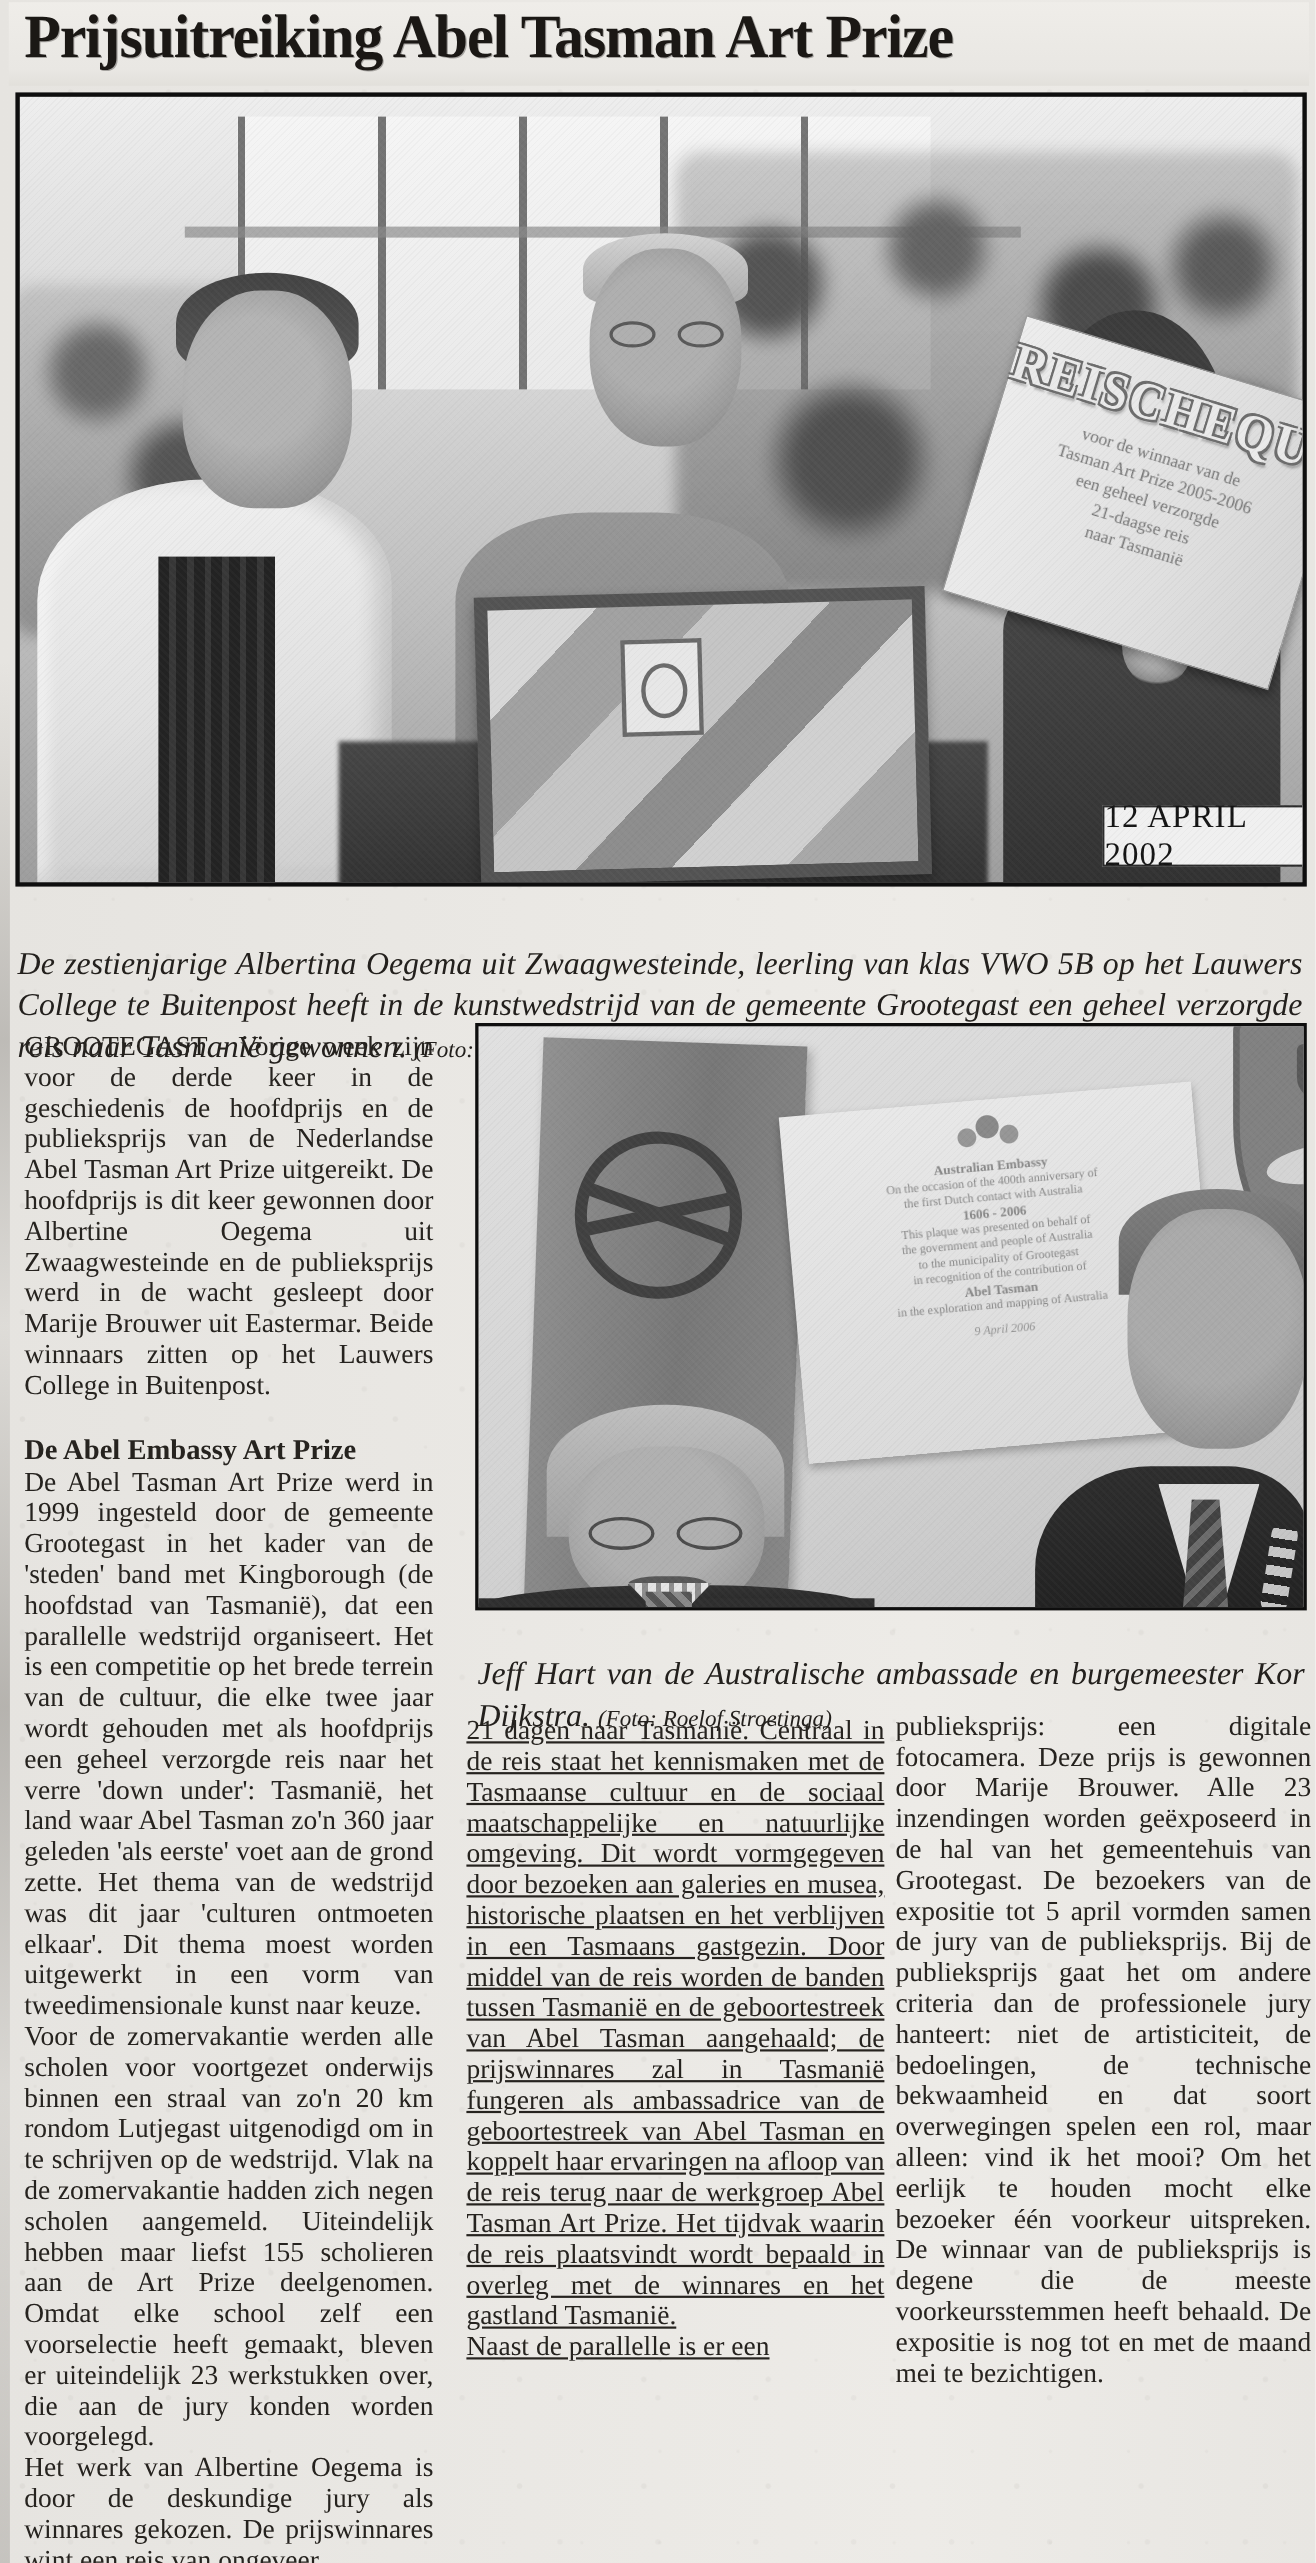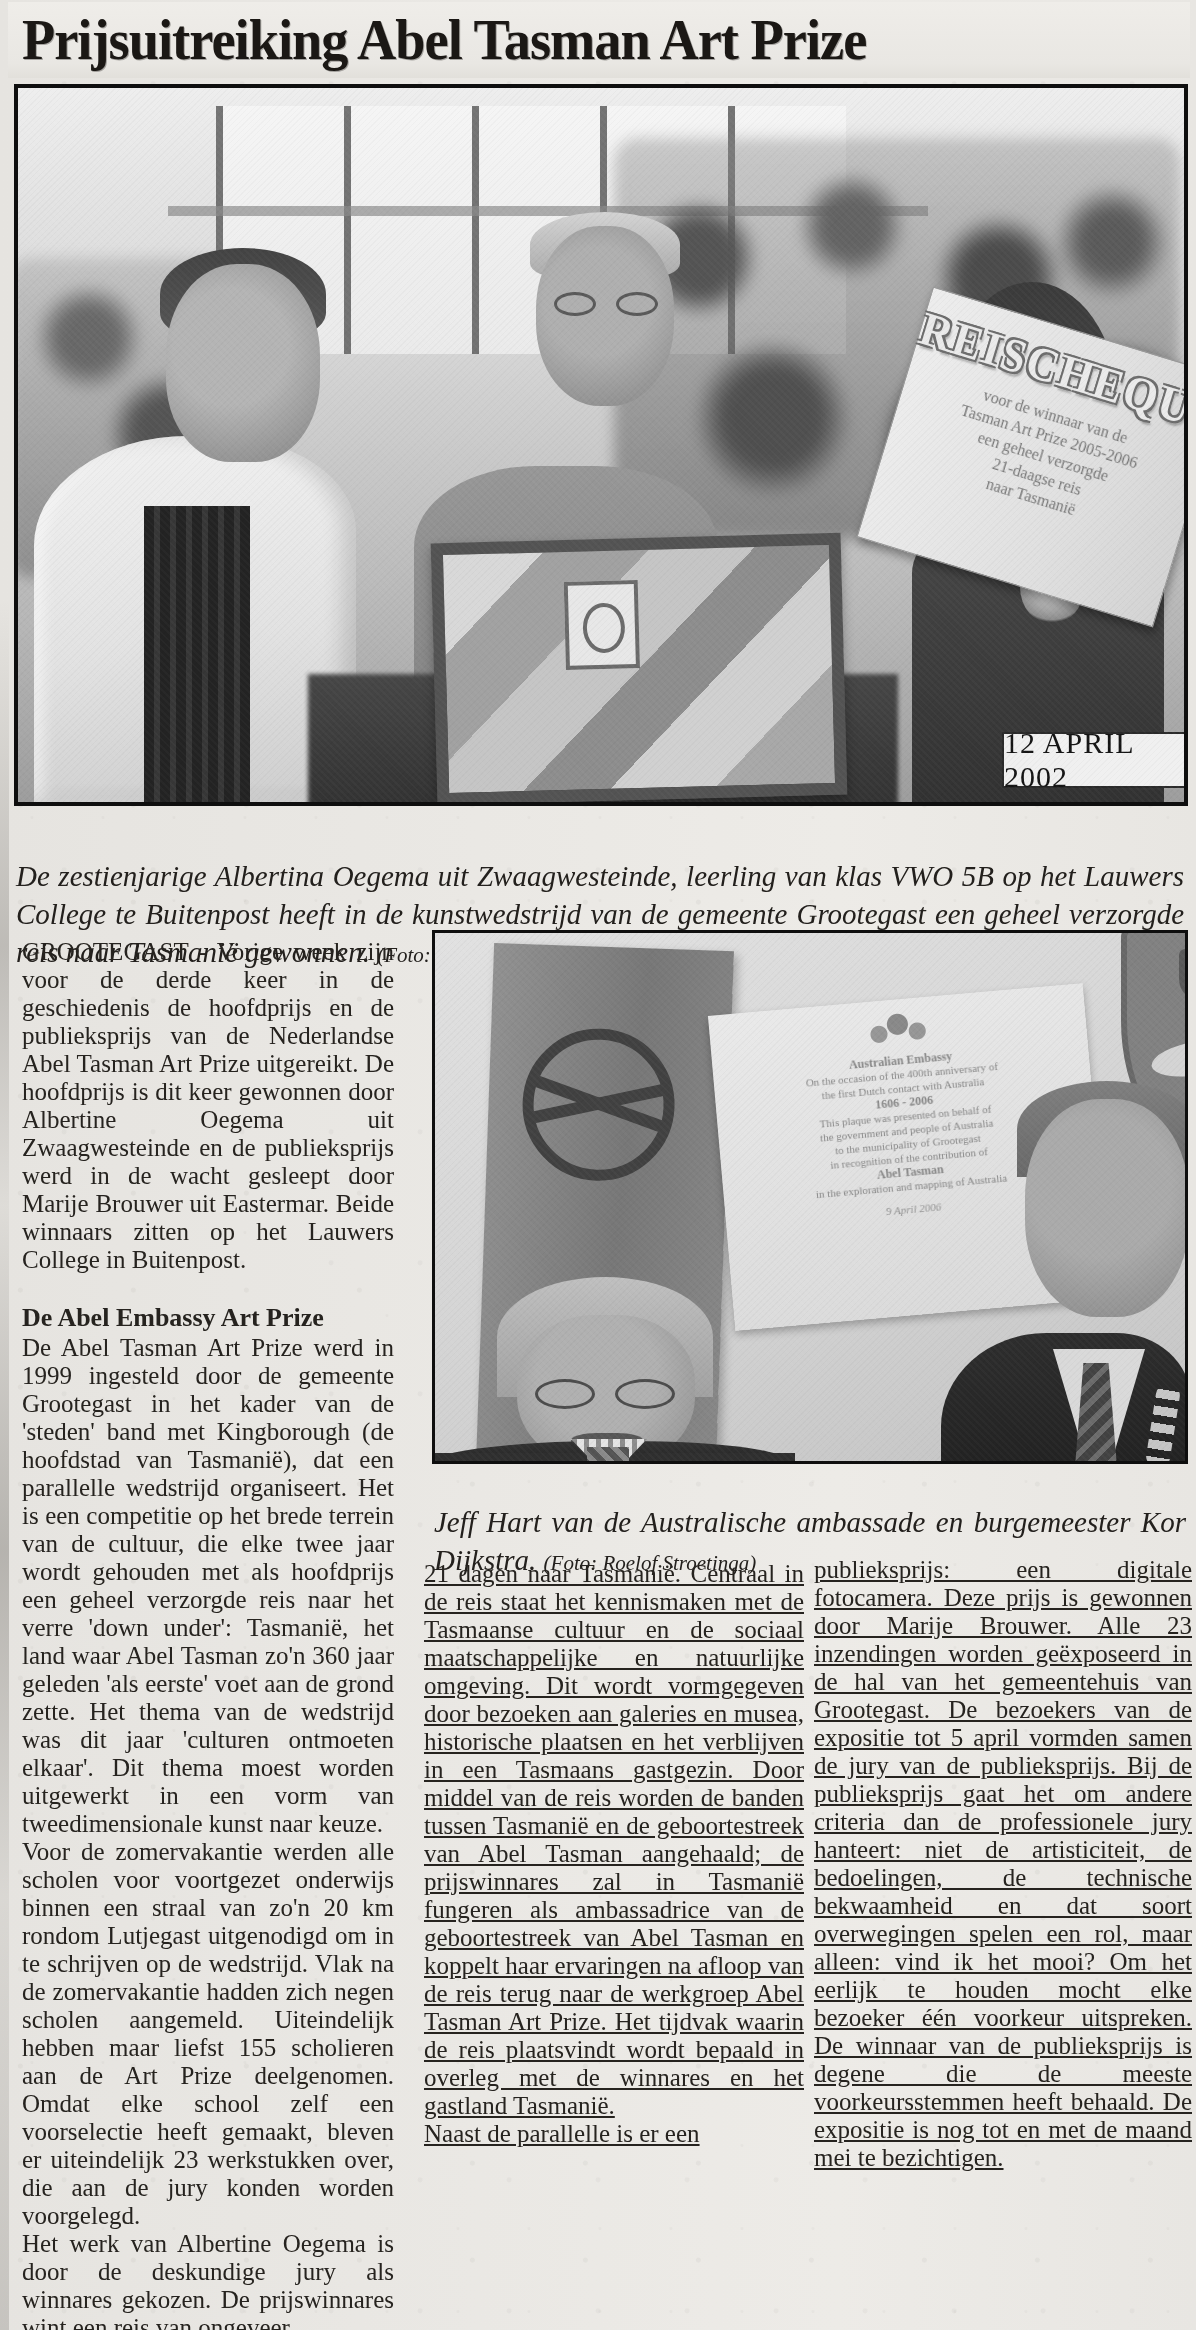--- a/index.html
+++ b/index.html
@@ -12,21 +12,21 @@
       linear-gradient(90deg,#e6e4e0 0%,#eae8e4 40%,#edebe7 70%,#e8e6e2 100%);
     background-size: 113px 97px, 89px 131px, 71px 83px, 100% 100%;
     font-family:"Liberation Serif","DejaVu Serif",serif;
     color:#24211e;
   }
   .abs{position:absolute;}
   
   .masthead{
     left:8px;top:2px;width:1182px;height:76px;
     background:linear-gradient(180deg,#efede9 0%,#e9e7e3 80%,#e2e0db 100%);
-    display:flex;align-items:center;
+    display:flex;align-items:flex-start;
   }
   .masthead h1{
     margin:0 0 0 14px;font-size:56px;font-weight:bold;color:#1b1815;
     letter-spacing:-1px;transform:scaleX(.97);transform-origin:left center;
     text-shadow:1px 1px 0 rgba(40,38,34,.35);white-space:nowrap;
   }
   
   .photo{border:4px solid #0e0e0d;box-sizing:border-box;overflow:hidden;filter:grayscale(1);}
   .photo .grain{position:absolute;inset:0;pointer-events:none;opacity:.5;
     background:
@@ -101,21 +101,21 @@
   
   .caption{font-style:italic;font-size:29px;line-height:38px;color:#23201d;text-align:justify;}
   .caption .credit{font-size:21px;letter-spacing:0;}
   .caption1{left:16px;top:828px;width:1168px;}
   .caption2{left:434px;top:1474px;width:752px;}
   
   .col{font-size:25px;line-height:28px;text-align:justify;color:#26231f;}
   .col p{margin:0;}
   .col1{left:22px;top:938px;width:372px;}
   .col2{left:424px;top:1560px;width:380px;text-decoration:underline;}
-  .col3{left:814px;top:1556px;width:378px;text-decoration:underline;}
+  .col3{left:814px;top:1556px;width:378px;}
   .subhead{font-weight:bold;font-size:26px;margin:30px 0 2px 0 !important;}
   
   .photo2{left:432px;top:930px;width:756px;height:534px;background:linear-gradient(160deg,#e4e1dc 0%,#d5d2cc 60%,#c6c3bd 100%);border-width:3px;}
   .wood{left:50px;top:14px;width:240px;height:520px;transform:rotate(2deg);
     background:linear-gradient(95deg,#95918b 0%,#7b776f 55%,#8b877f 100%);
     box-shadow:4px 4px 10px rgba(0,0,0,.25);}
   .emblem{left:34px;top:82px;width:152px;height:152px;border:11px solid #44413c;border-radius:50%;box-sizing:border-box;}
   .emblem::before,.emblem::after{content:"";position:absolute;left:-6px;top:58px;width:142px;height:12px;background:#44413c;}
   .emblem::before{transform:rotate(18deg);}
   .emblem::after{transform:rotate(-14deg);}

